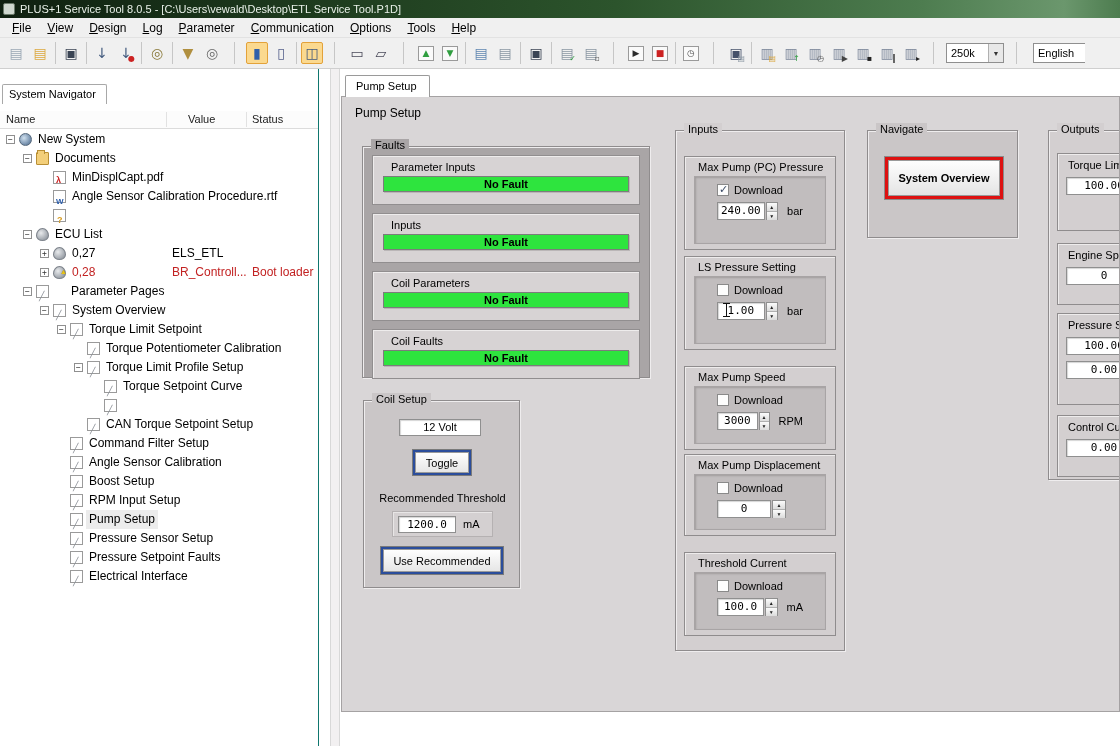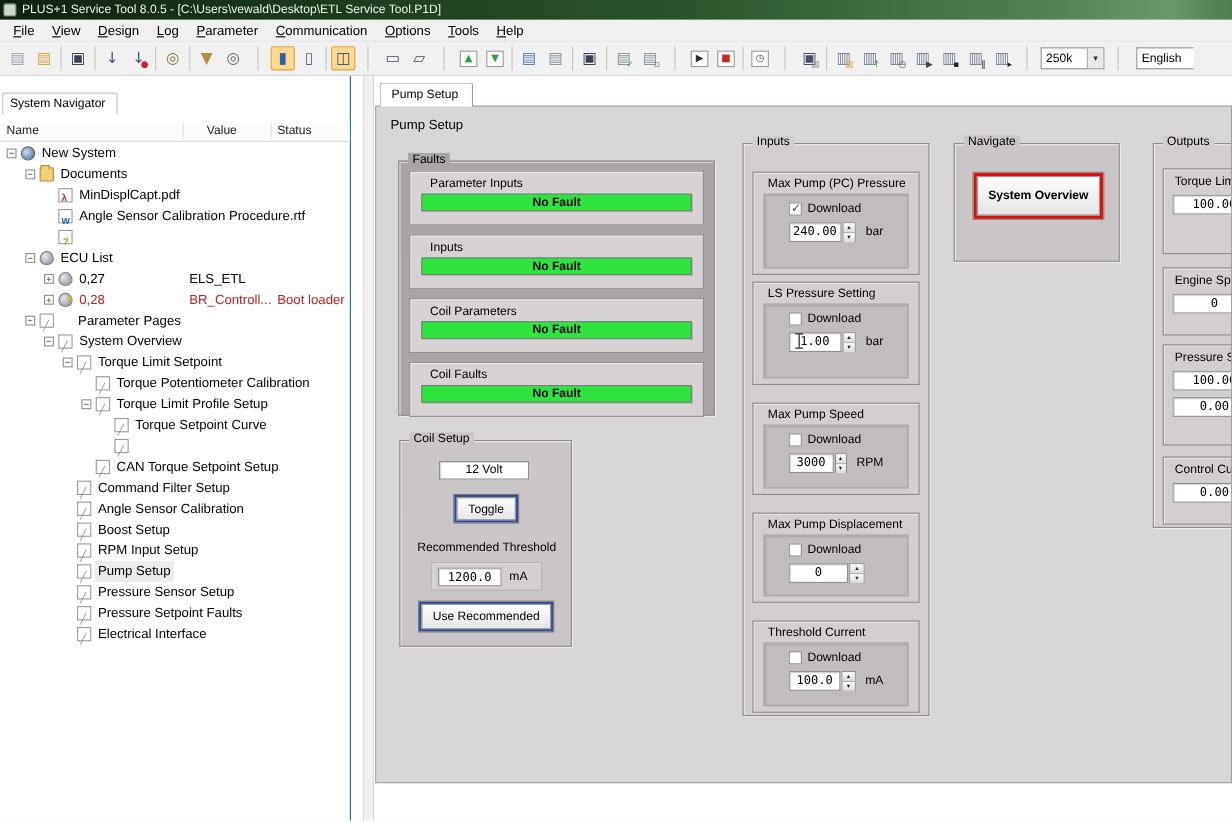--- a/index.html
+++ b/index.html
@@ -540,21 +540,21 @@
                   <div class="spinrow">
                     <span class="field spinfld">3000</span>
                     <span class="spin">
                       <span class="sb">▲</span>
                       <span class="sb">▼</span>
                     </span>
                     <span class="unit">RPM</span>
                   </div>
                 </div>
               </div>
-              <div class="ibox" style="height: 82px; margin-top: 16px;">
+              <div class="ibox" style="height: 82px; margin-top: 4px;">
                 <div class="ilbl">Max Pump Displacement</div>
                 <div class="ipanel" style="height: 56px;">
                   <div class="chkrow">
                     <span class="chk"></span>
                     <span class="chklbl">Download</span>
                   </div>
                   <div class="spinrow">
                     <span class="field spinfld">0</span>
                     <span class="spin">
                       <span class="sb">▲</span>

